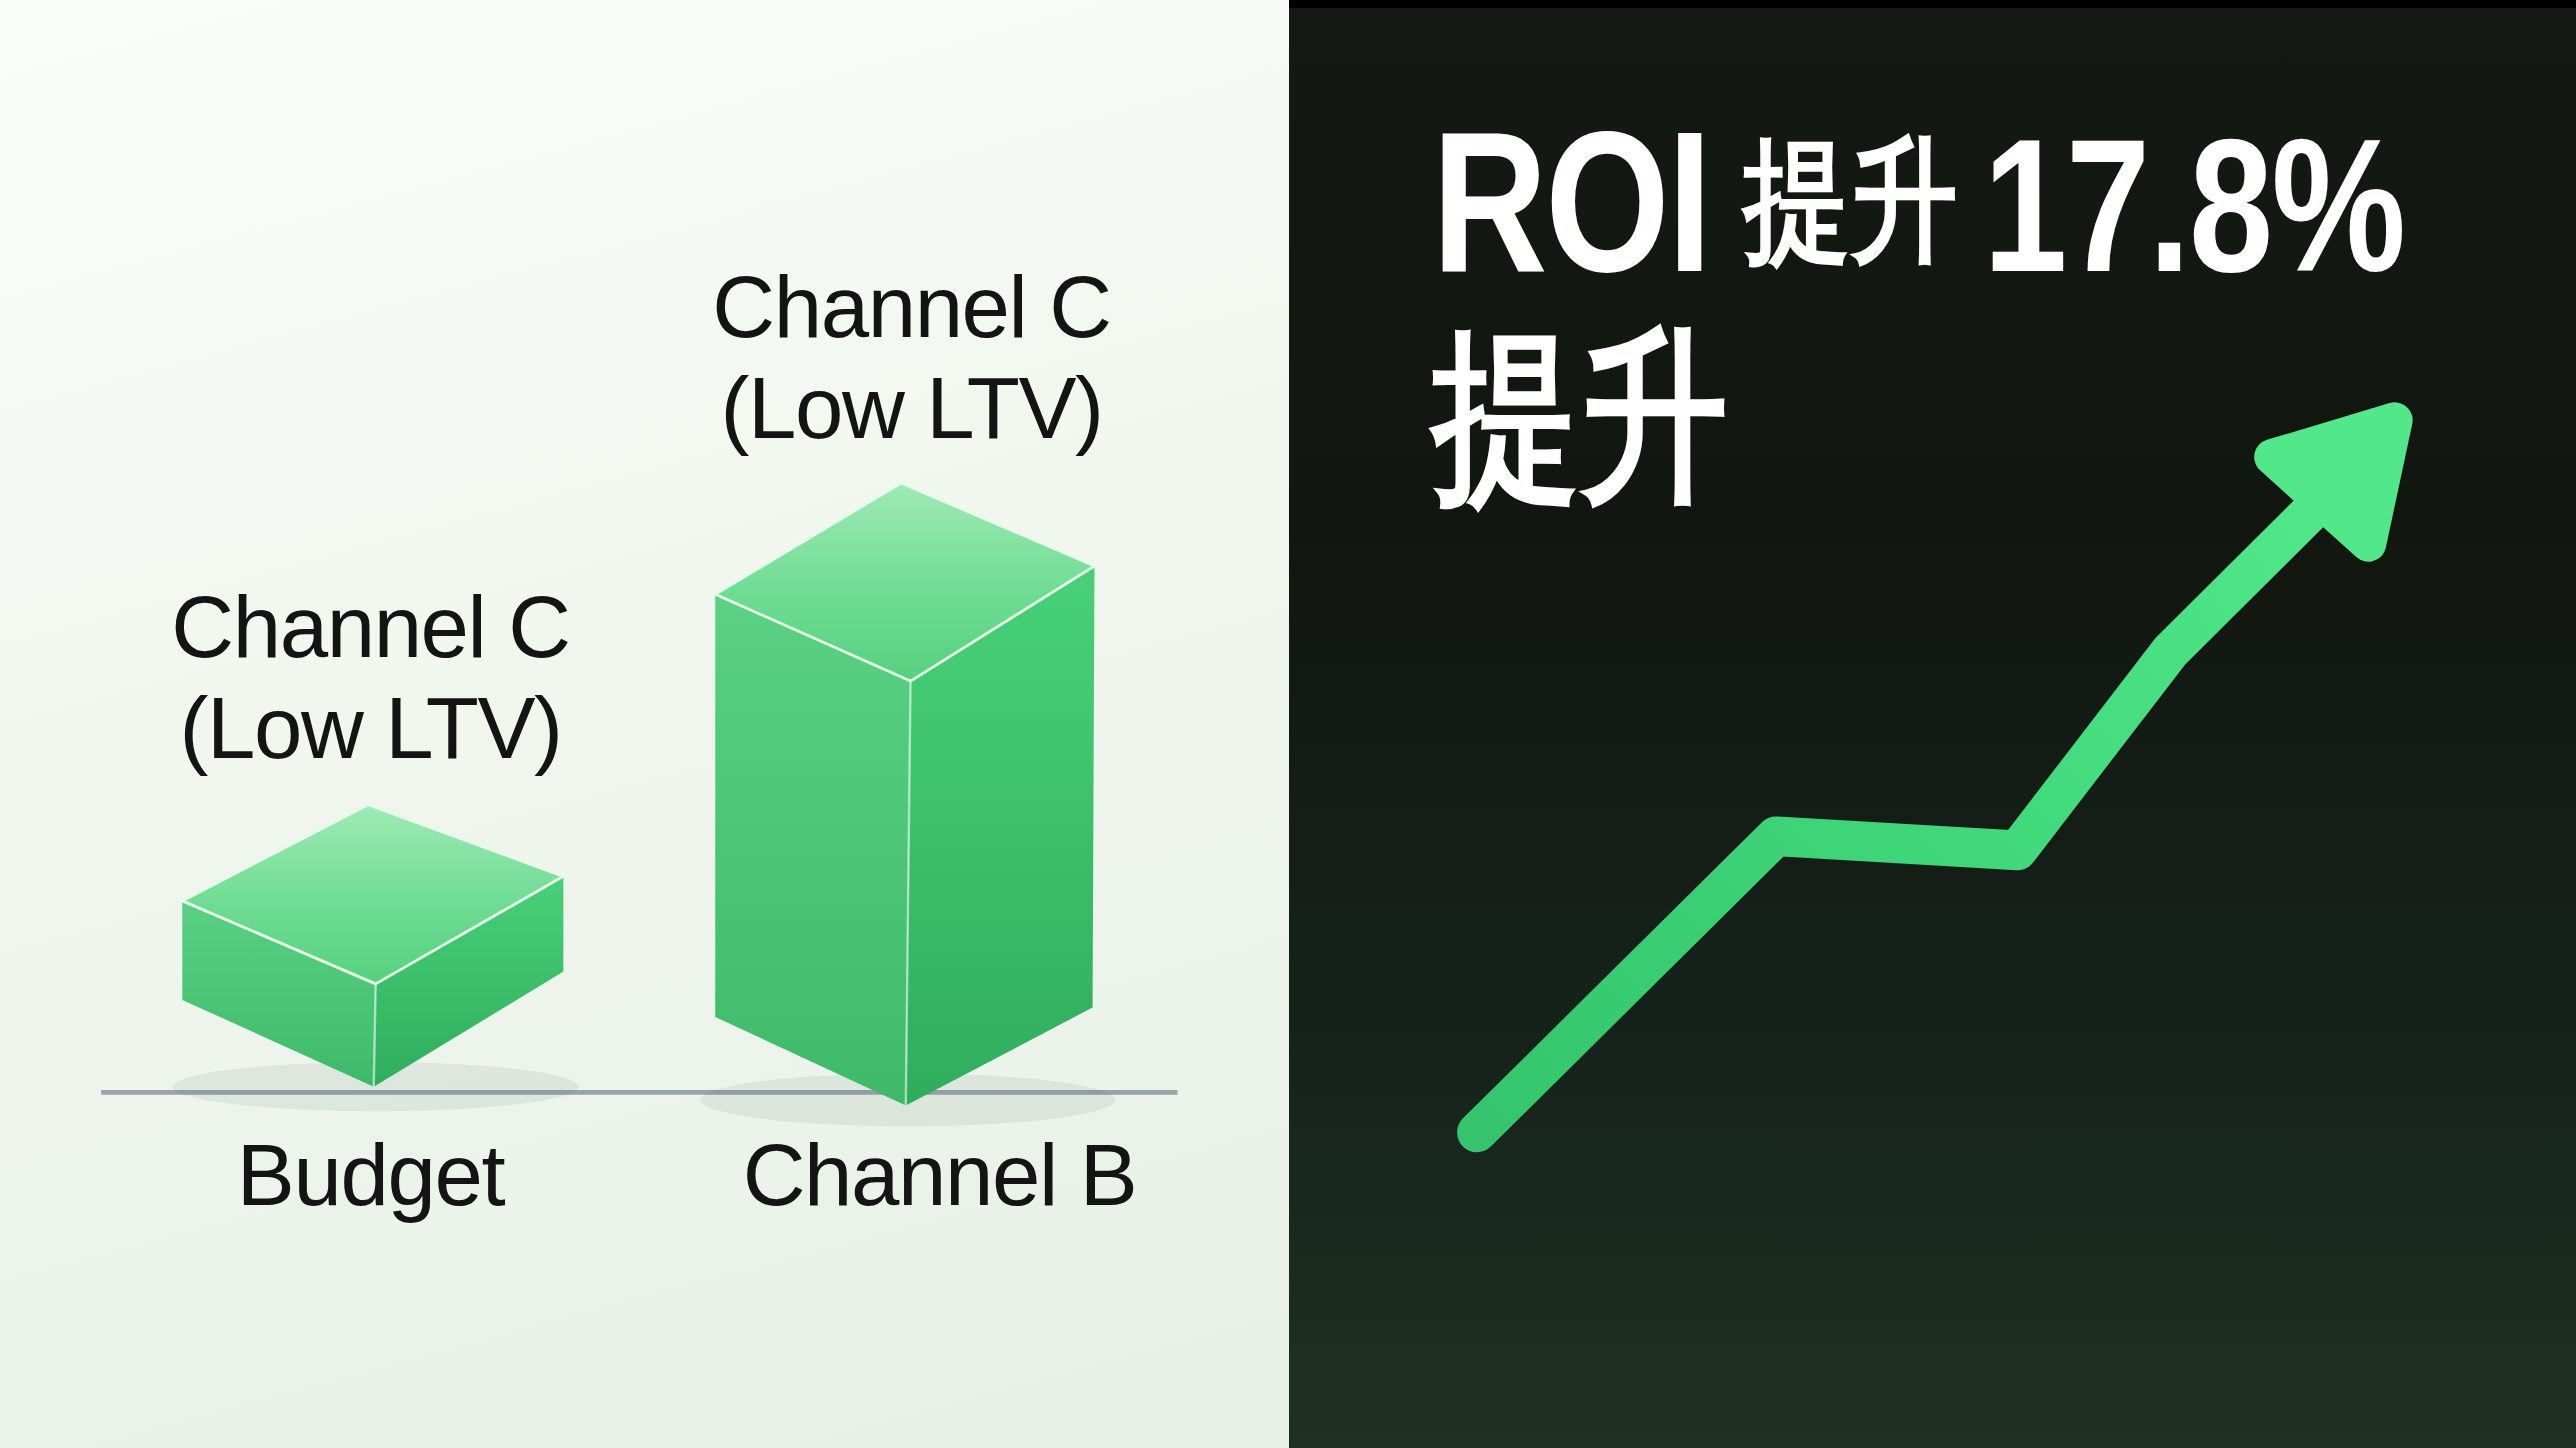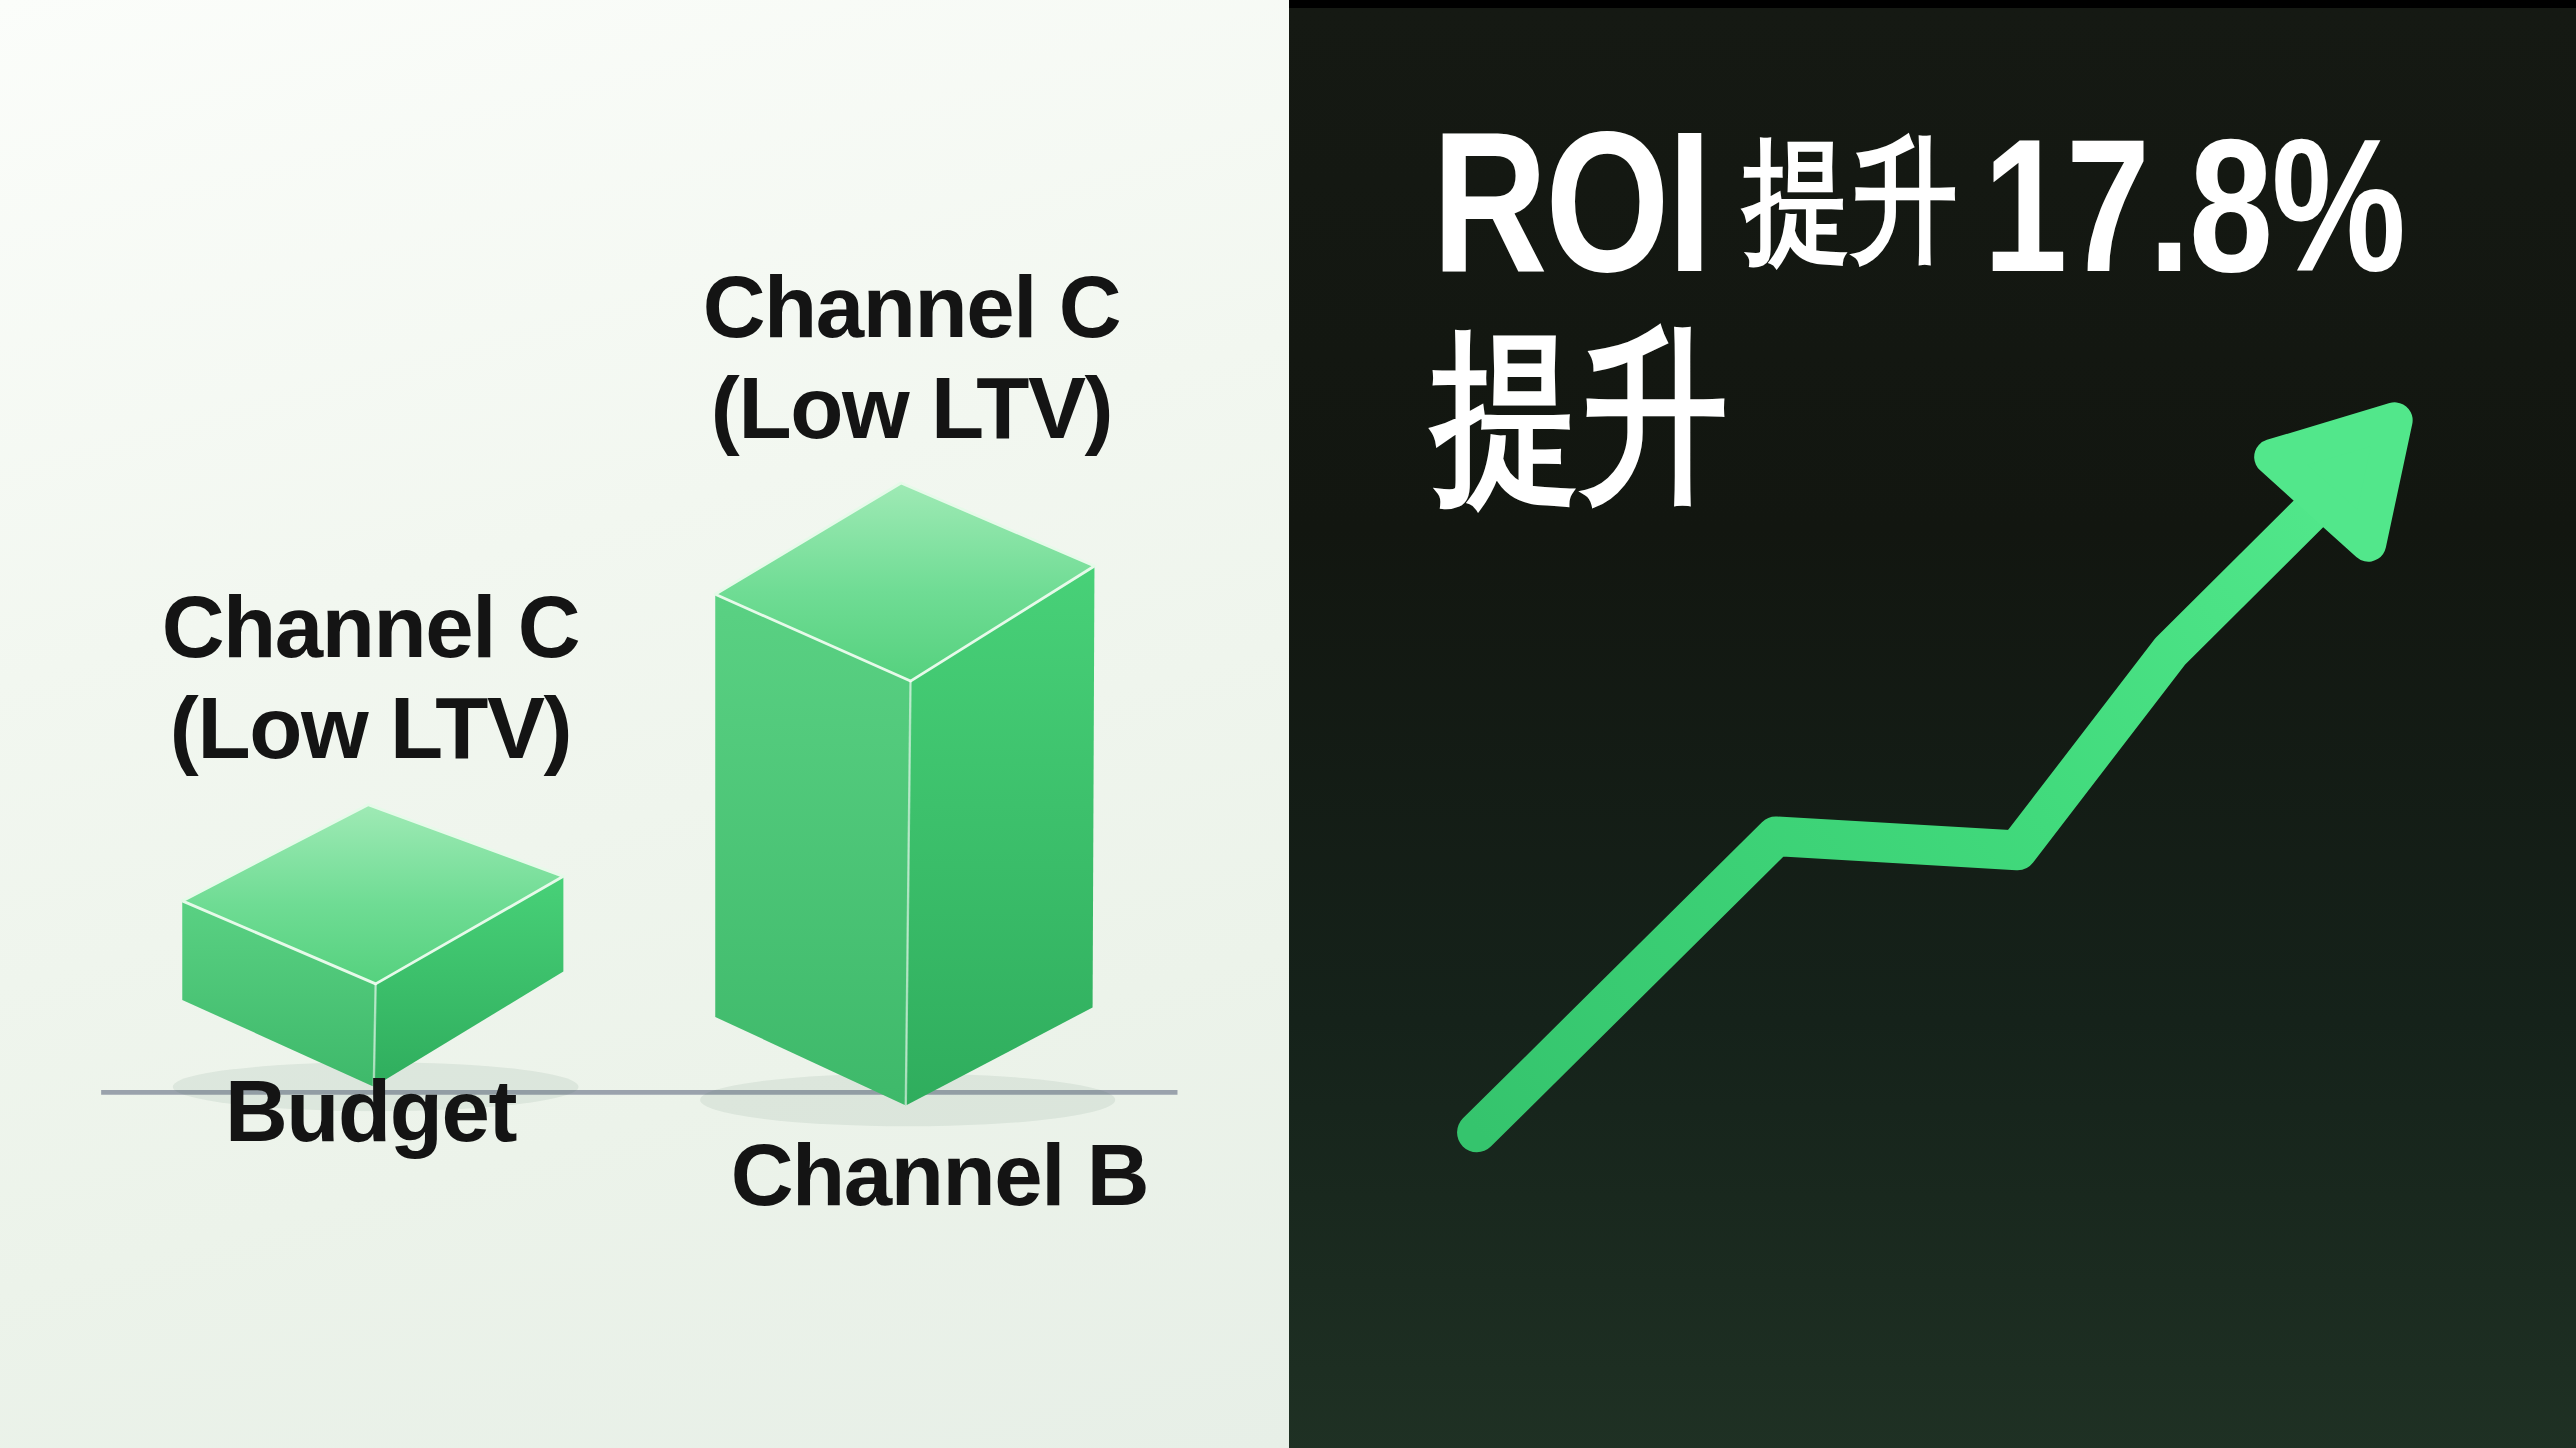--- a/index.html
+++ b/index.html
@@ -2,26 +2,26 @@
 <html style="font-size:15px"><head>
 <meta charset="utf-8">
 <style>
   html,body{margin:0;padding:0;background:#000;}
   .stage{position:relative;width:2576px;height:1448px;overflow:hidden;font-family:"Liberation Sans",sans-serif;}
 
   
   .panel-left{position:absolute;left:0;top:0;width:1289px;height:1448px;
     background:linear-gradient(165deg,#fbfdfa 0%,#f2f7f0 38%,#ecf3ea 72%,#e7efe7 100%);}
   .panel-left svg{position:absolute;left:0;top:0;}
-  .bar-label{position:absolute;font-weight:700;color:#141414;text-align:center;
+  .bar-label{position:absolute;font-weight:400;color:#141414;text-align:center;
     font-size:87px;line-height:1.16;letter-spacing:-1.4px;}
   .bar-label span{display:block;}
   #label-tall-top{left:666px;top:257px;width:491px;}
   #label-small-top{left:125px;top:577px;width:491px;}
-  #label-small-axis{left:125px;top:1061px;width:491px;}
+  #label-small-axis{left:125px;top:1125px;width:491px;}
   #label-tall-axis{left:694px;top:1125px;width:491px;}
 
   
   .panel-right{position:absolute;left:1289px;top:8px;width:1287px;height:1448px;
     background:linear-gradient(180deg,#151913 0%,#121610 36%,#15221a 70%,#1f3124 100%);}
   .panel-right svg{position:absolute;left:0;top:0;}
   .headline{position:absolute;left:143px;top:94px;color:#ffffff;font-weight:700;
     white-space:nowrap;transform:scaleX(0.80);transform-origin:left top;}
   .hl1{line-height:1;}
   .hl1 .roi{font-size:200px;letter-spacing:-2.8px;}

